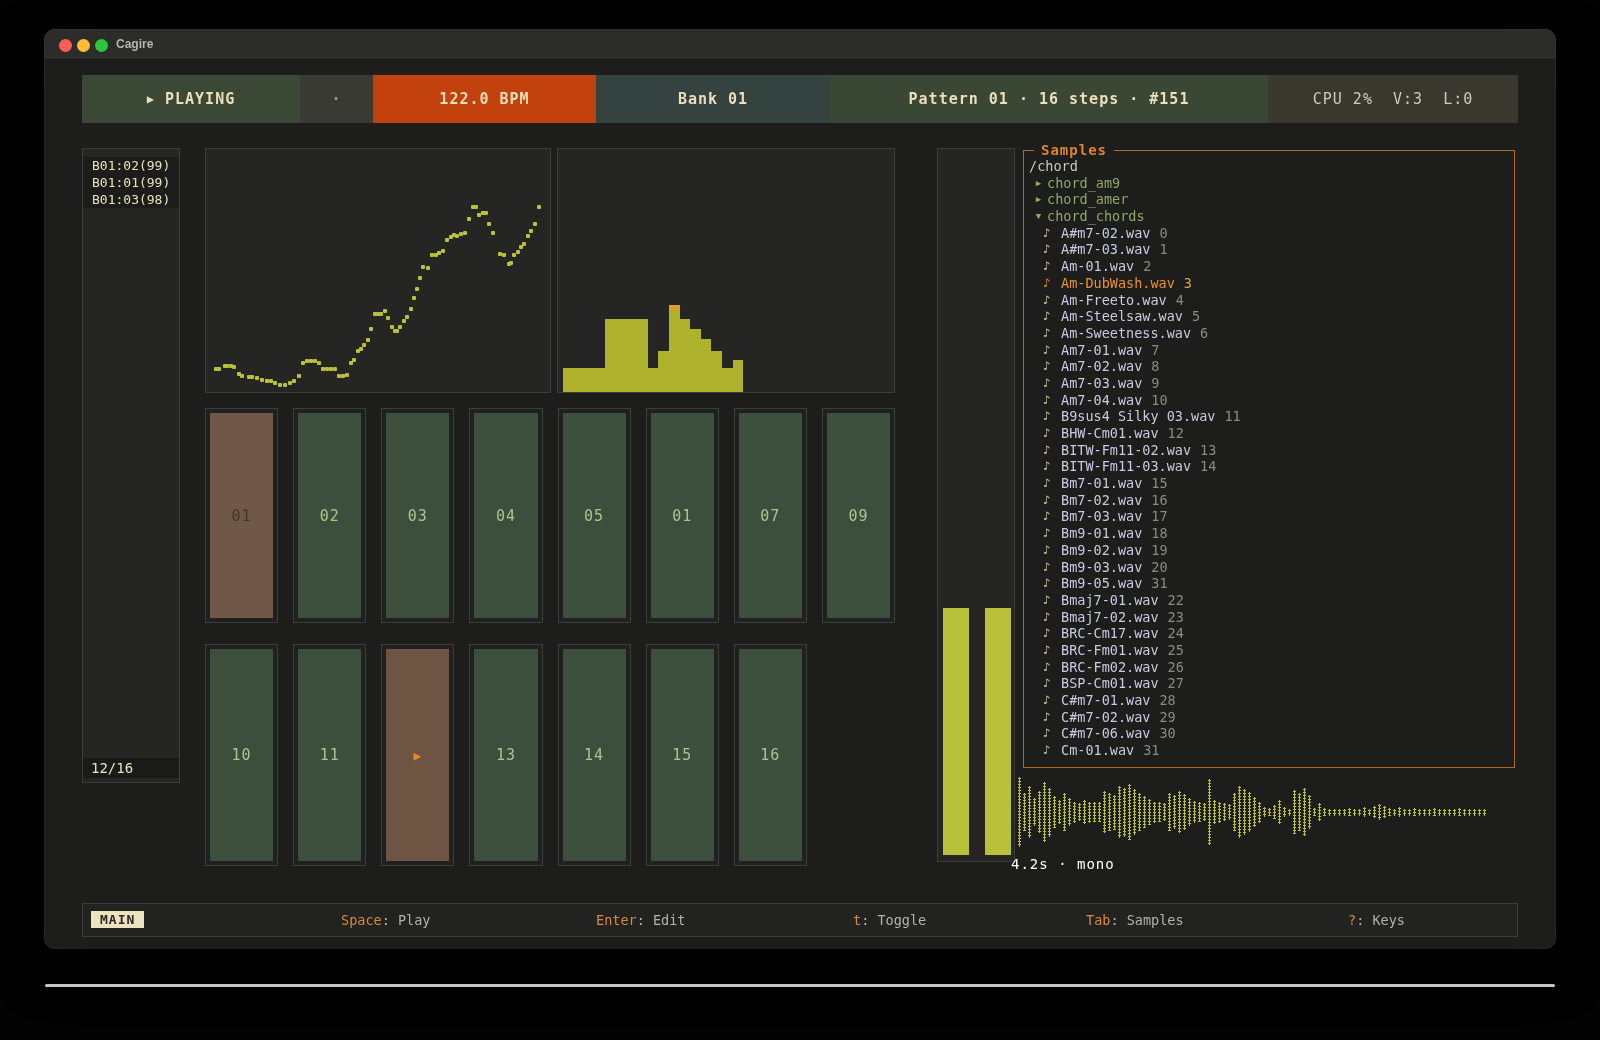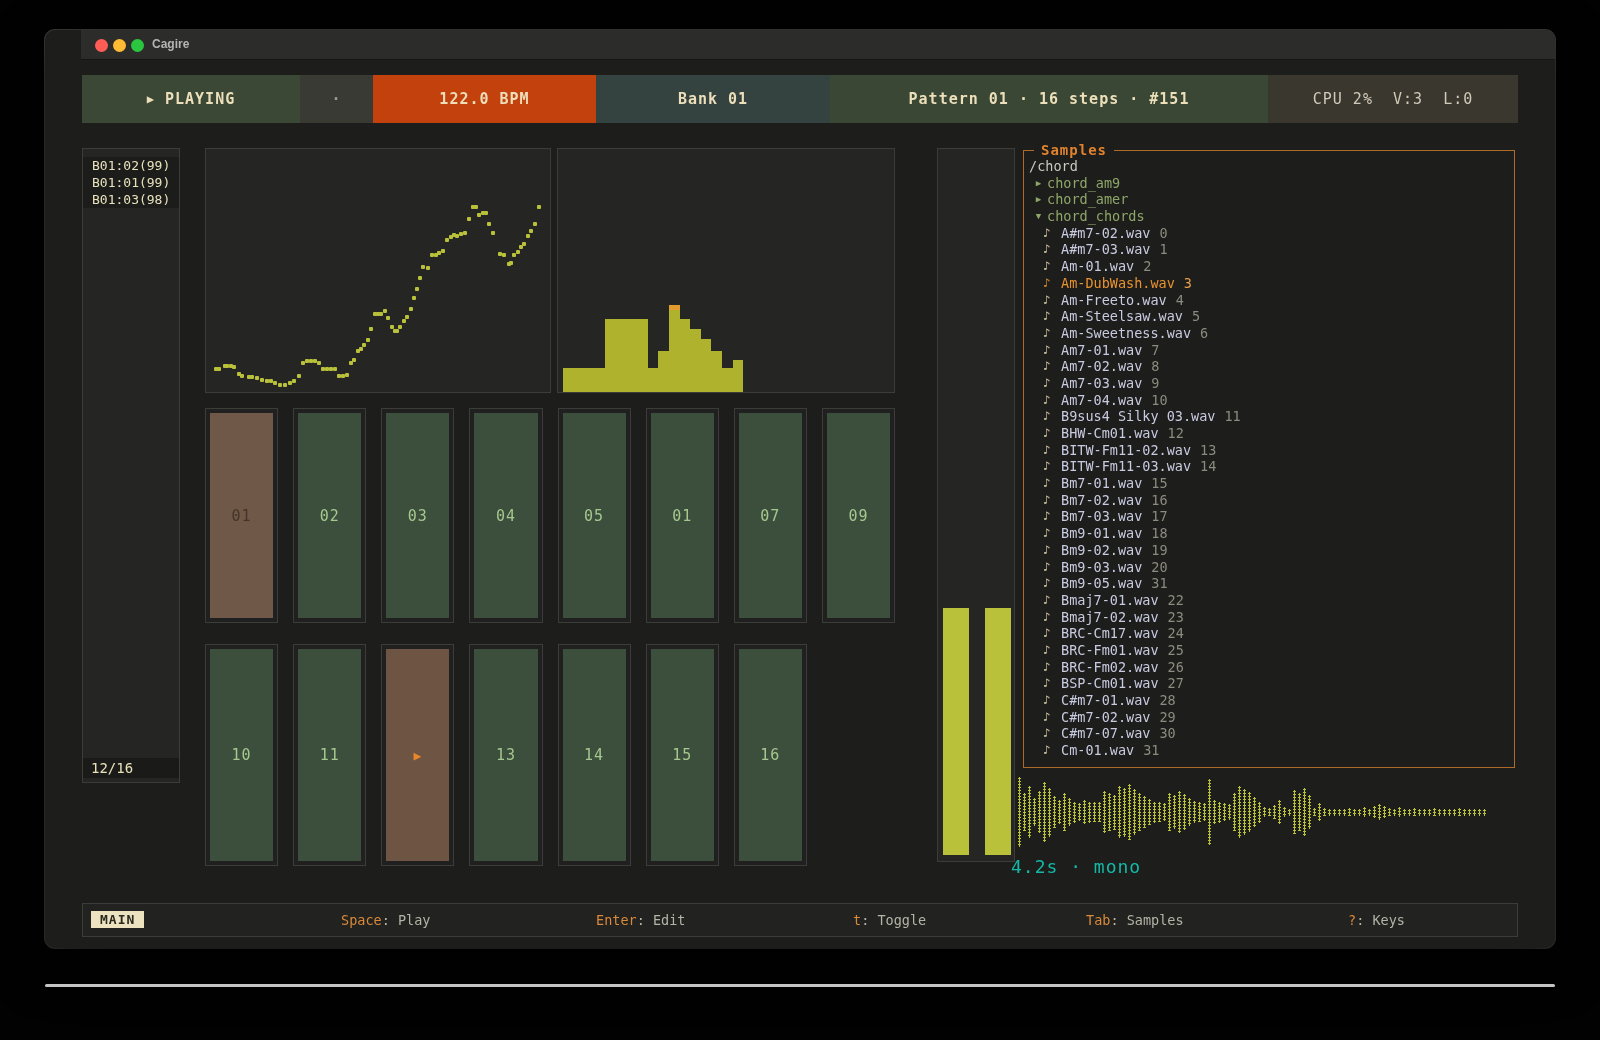--- a/index.html
+++ b/index.html
@@ -5,21 +5,21 @@
   * { margin:0; padding:0; box-sizing:border-box; }
   html,body { background:#000; }
   #stage { position:relative; width:1600px; height:1040px; background:#020202; overflow:hidden;
            font-family:"DejaVu Sans Mono", monospace; }
 
   
   #app-window { position:absolute; left:45px; top:30px; width:1510px; height:918px;
     background:#1d1d1b; border-radius:10px; overflow:hidden;
     box-shadow:0 18px 50px rgba(0,0,0,.7), 0 0 0 1px #3a3a38; }
   #titlebar { position:absolute; left:0; top:0; width:100%; height:30px; background:#2c2c2a;
-    border-bottom:1px solid #161614;margin-left:36px; }
+    border-bottom:1px solid #161614; }
   .tl { position:absolute; top:9px; width:13px; height:13px; border-radius:50%; }
   #tl-close { left:14px; background:#ff5d55; }
   #tl-min   { left:32px; background:#febb33; }
   #tl-zoom  { left:50px; background:#2bc63f; }
   #win-title { position:absolute; left:71px; top:7px; font-family:"Liberation Sans",sans-serif;
     font-size:12px; font-weight:bold; color:#b5b5b3; }
 
   
   #status-bar { position:absolute; left:37px; top:45px; width:1436px; height:48px; display:flex; }
   .seg { height:100%; display:flex; align-items:center; justify-content:center;
@@ -83,21 +83,21 @@
   .tree-file .findex { margin-left:9px; color:#8b8b7f; }
   .tree-file.selected, .tree-file.selected .note { color:#e8922f; }
   .tree-file.selected .findex { color:#e8a050; }
 
   
   #waveform { position:absolute; left:973px; top:747px; width:474px; height:70px;
     display:flex; align-items:center; }
   .wcol { width:3px; margin-right:2px; flex:none;
     background-image:radial-gradient(circle at 1.5px 1.5px, var(--yellow) 1.1px, transparent 1.2px);
     background-size:3px 3px; }
-  #wave-caption { position:absolute; left:966px; top:826px; font-size:18px; color:#14b8a6;
+  #wave-caption { position:absolute; left:966px; top:826px; font-size:14px; color:#ffffff;
     letter-spacing:1px; }
 
   
   #footer-bar { position:absolute; left:37px; top:873px; width:1436px; height:34px;
     border:1px solid #3c3c38; background:#222220; }
   #mode-badge { position:absolute; left:8px; top:7px; background:#ece2c0; color:#2b2a20;
     font-size:13px; font-weight:bold; padding:1px 9px; letter-spacing:1px; }
   .hint { position:absolute; top:8px; font-size:13.5px; color:#b3b3a6; white-space:pre; }
   .hint .key { color:#d9893a; }
 
@@ -333,21 +333,21 @@
           <div class="tree-row tree-file"><span class="note">♪</span><span class="fname">Bm9-03.wav</span><span class="findex">20</span></div>
           <div class="tree-row tree-file"><span class="note">♪</span><span class="fname">Bm9-05.wav</span><span class="findex">31</span></div>
           <div class="tree-row tree-file"><span class="note">♪</span><span class="fname">Bmaj7-01.wav</span><span class="findex">22</span></div>
           <div class="tree-row tree-file"><span class="note">♪</span><span class="fname">Bmaj7-02.wav</span><span class="findex">23</span></div>
           <div class="tree-row tree-file"><span class="note">♪</span><span class="fname">BRC-Cm17.wav</span><span class="findex">24</span></div>
           <div class="tree-row tree-file"><span class="note">♪</span><span class="fname">BRC-Fm01.wav</span><span class="findex">25</span></div>
           <div class="tree-row tree-file"><span class="note">♪</span><span class="fname">BRC-Fm02.wav</span><span class="findex">26</span></div>
           <div class="tree-row tree-file"><span class="note">♪</span><span class="fname">BSP-Cm01.wav</span><span class="findex">27</span></div>
           <div class="tree-row tree-file"><span class="note">♪</span><span class="fname">C#m7-01.wav</span><span class="findex">28</span></div>
           <div class="tree-row tree-file"><span class="note">♪</span><span class="fname">C#m7-02.wav</span><span class="findex">29</span></div>
-          <div class="tree-row tree-file"><span class="note">♪</span><span class="fname">C#m7-07.wav</span><span class="findex">30</span></div>
+          <div class="tree-row tree-file"><span class="note">♪</span><span class="fname">C#m7-06.wav</span><span class="findex">30</span></div>
           <div class="tree-row tree-file"><span class="note">♪</span><span class="fname">Cm-01.wav</span><span class="findex">31</span></div>
         </div>
     </div>
 
     <div id="waveform">
         <div class="wcol" style="height: 70px;"></div>
         <div class="wcol" style="height: 38.5px;"></div>
         <div class="wcol" style="height: 52.5px;"></div>
         <div class="wcol" style="height: 28px;"></div>
         <div class="wcol" style="height: 42px;"></div>

